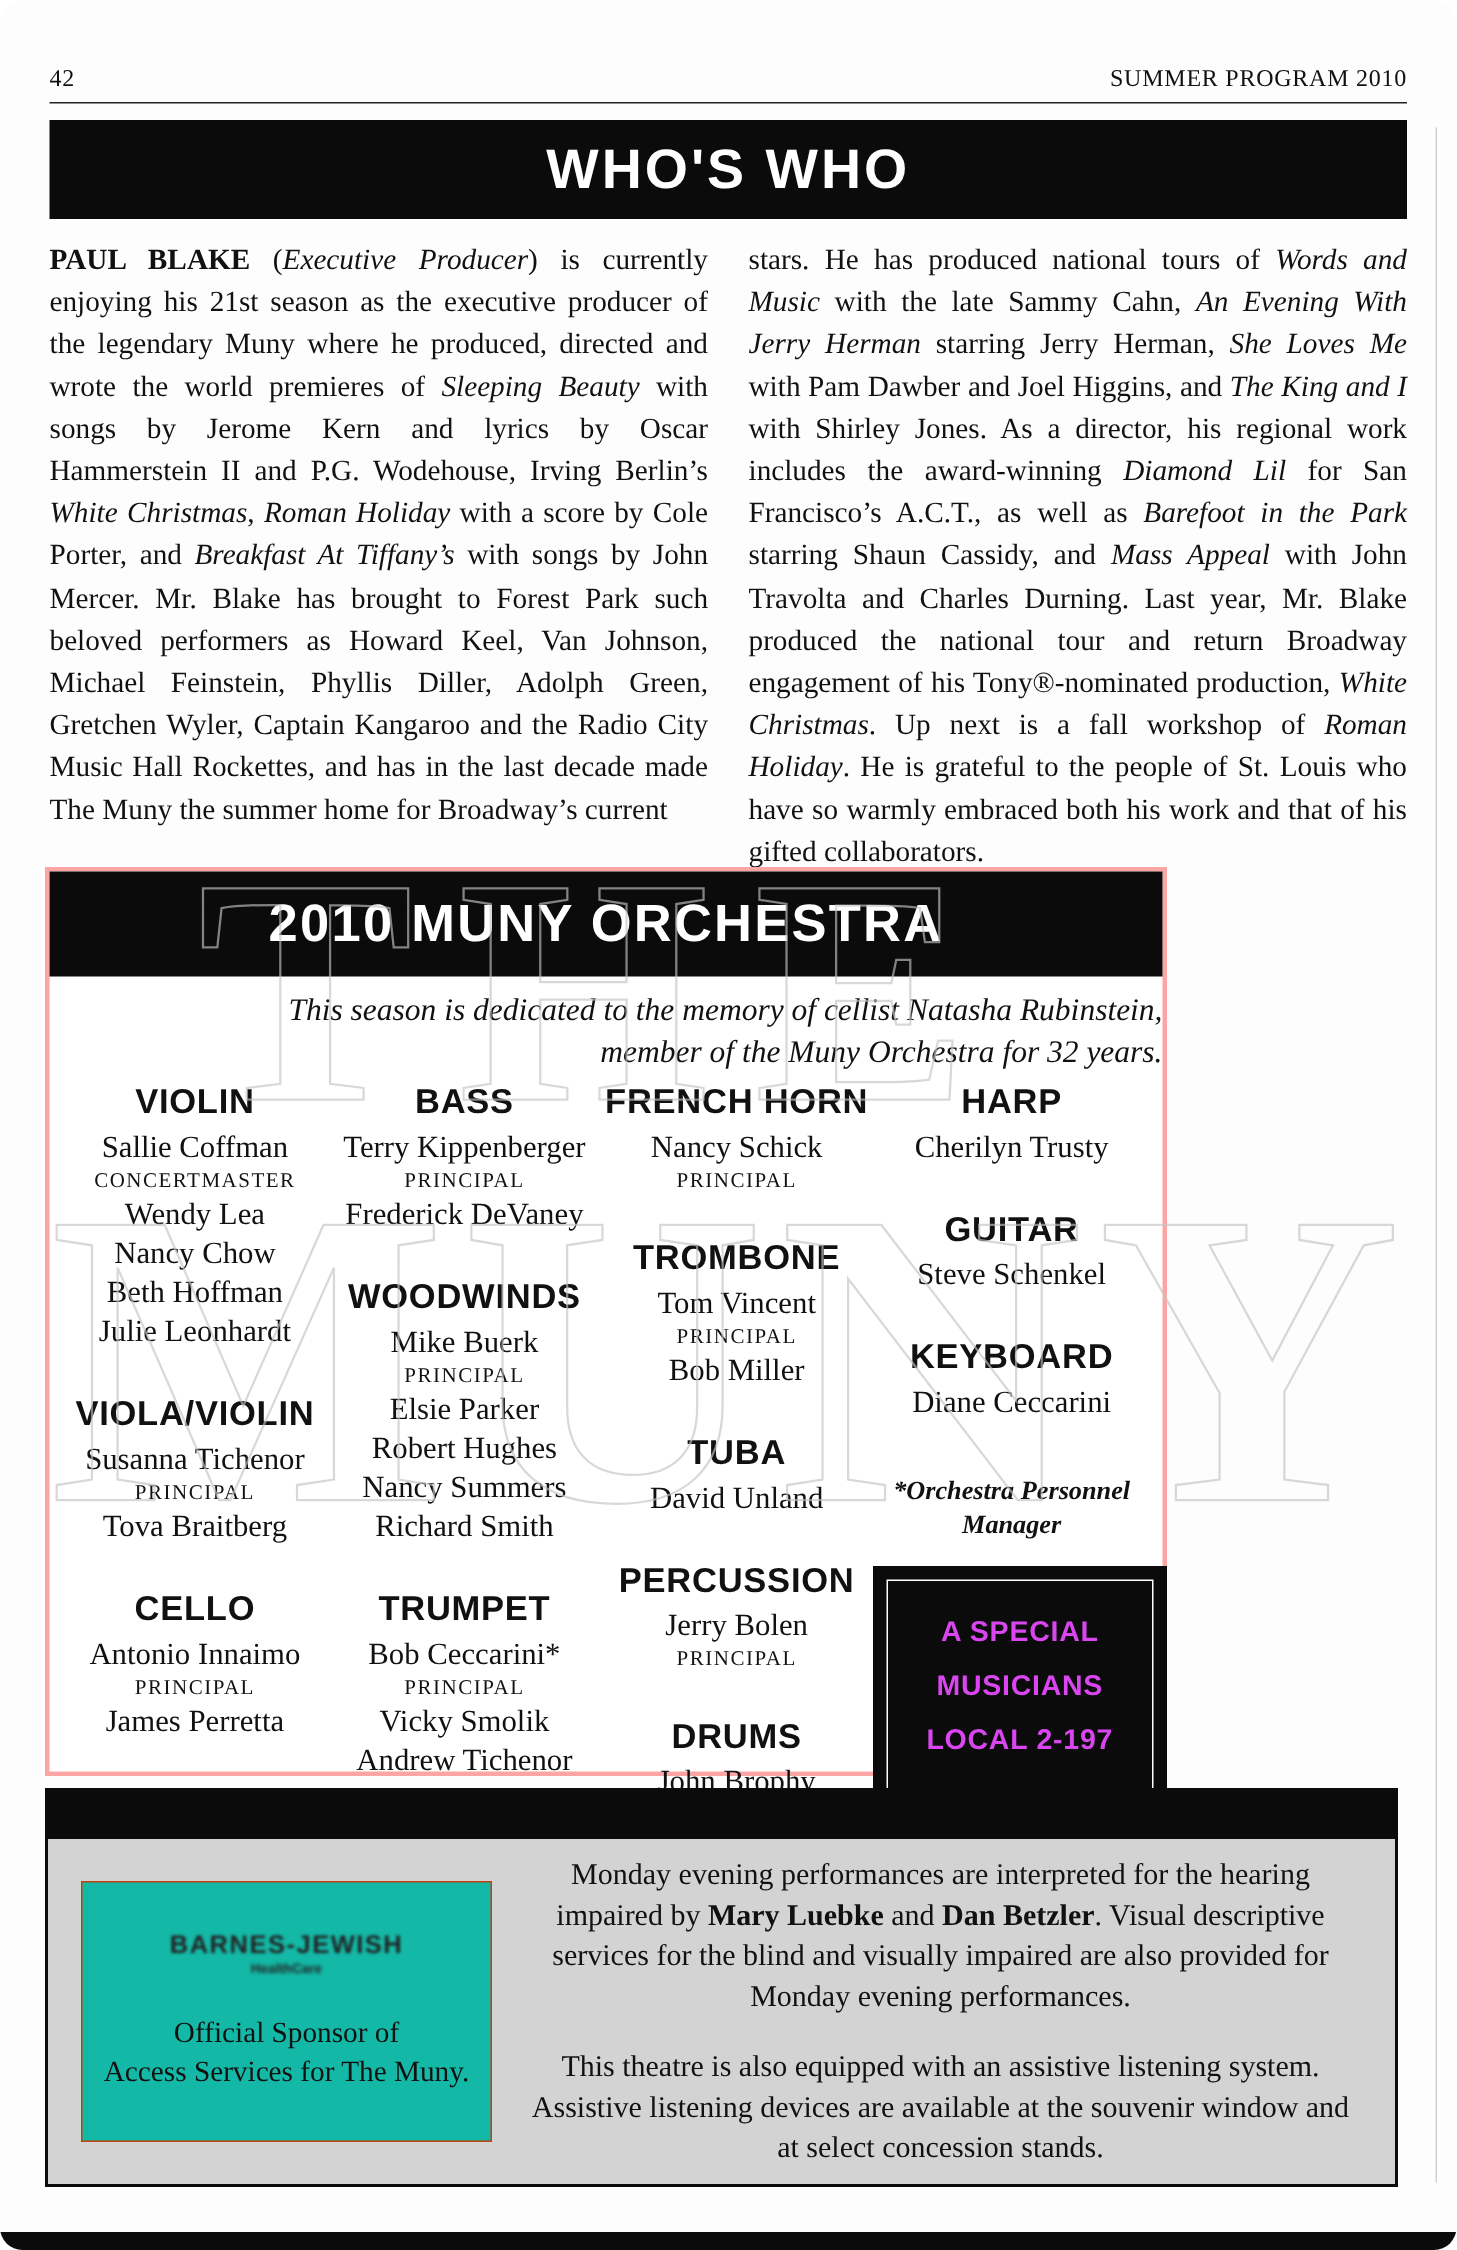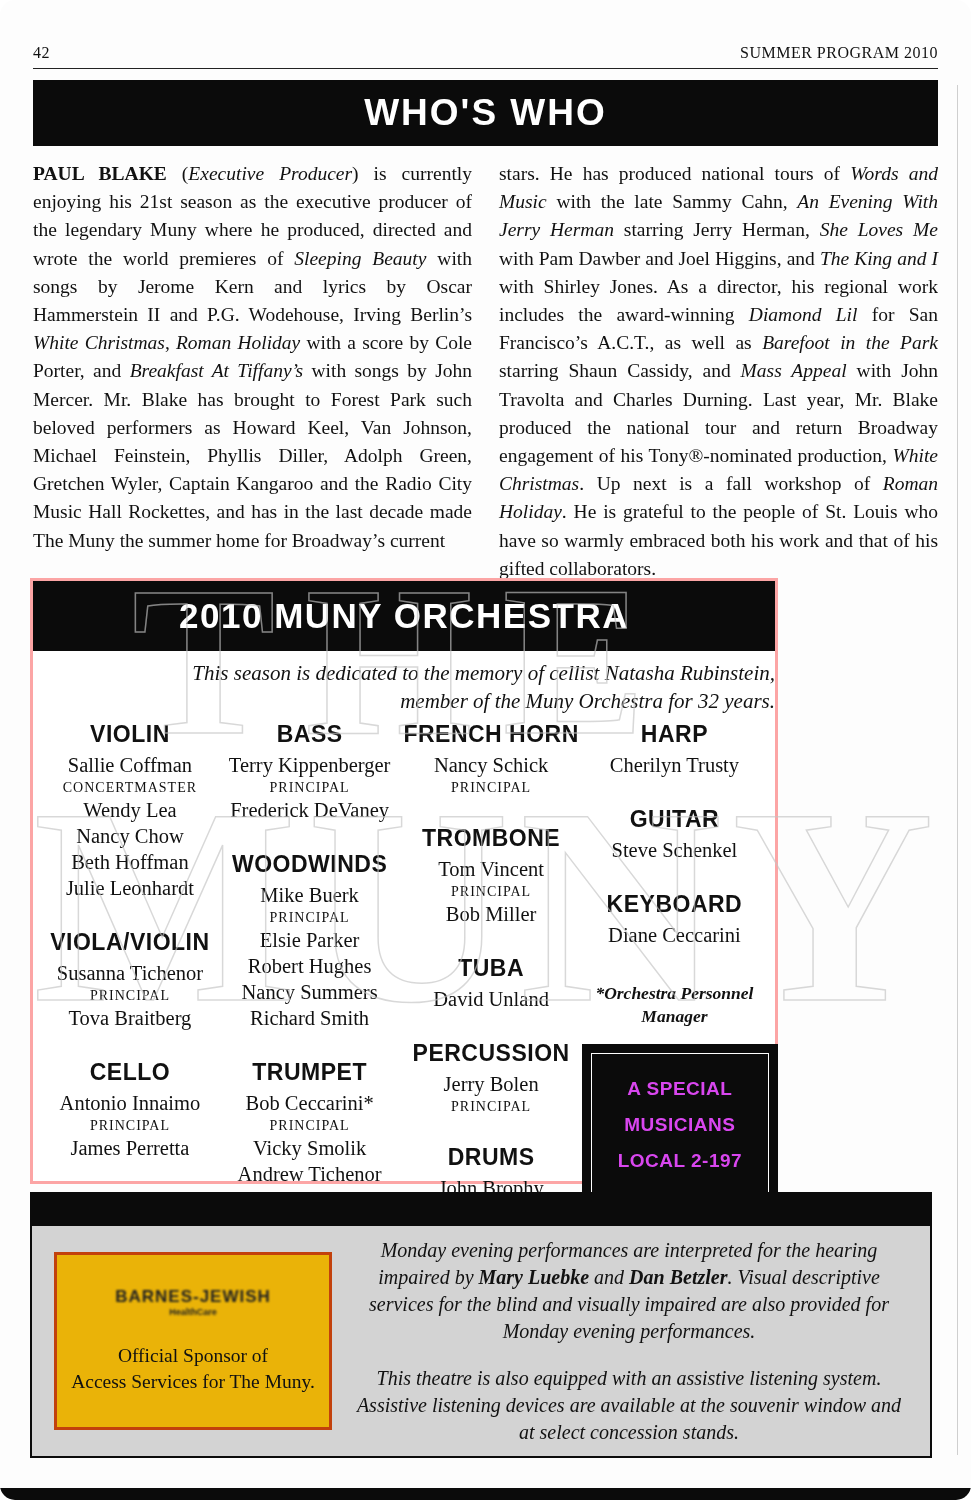--- a/index.html
+++ b/index.html
@@ -49,28 +49,28 @@
       font-family:"Liberation Serif","DejaVu Serif",serif;font-weight:bold;color:transparent;
       -webkit-text-stroke:1.5px #c4c4c4;opacity:.65;z-index:5;line-height:1;}
   .wm-the{top:-28px;font-size:215px;letter-spacing:30px;}
   .wm-muny{top:185px;font-size:280px;letter-spacing:10px;}
 
   
   .access-box{position:absolute;top:1192px;left:30px;width:902px;height:266px;background:#d3d3d3;
               border:2px solid #0b0b0b;box-sizing:border-box;}
   .access-bar{position:absolute;top:0;left:0;right:0;height:32px;background:#0b0b0b;}
   .access-body{position:absolute;top:32px;left:0;right:0;bottom:0;display:flex;align-items:center;}
-  .sponsor-box{width:272px;height:172px;background:#eab308;border:3px solid #c2410c;margin-left:22px;
+  .sponsor-box{width:272px;height:172px;background:#14b8a6;border:1px solid #c2410c;margin-left:22px;
                flex:none;display:flex;flex-direction:column;align-items:center;justify-content:center;}
   .sponsor-logo{font-family:"Liberation Sans","DejaVu Sans",sans-serif;font-weight:bold;font-size:17px;
                 letter-spacing:1px;filter:blur(1.2px);color:#222;text-align:center;}
   .sponsor-logo .sub{font-size:9px;letter-spacing:0;display:block;filter:blur(.6px);}
   .sponsor-caption{margin-top:26px;font-size:19.5px;line-height:26px;text-align:center;}
   .access-text{flex:1;padding:0 28px 0 24px;}
-  .access-text p{margin:0 0 20px 0;font-size:20px;line-height:27px;text-align:center;font-style:italic;}
+  .access-text p{margin:0 0 20px 0;font-size:20px;line-height:27px;text-align:center;}
   .access-text p:last-child{margin-bottom:0;}
 
   
   .bottom-bar{position:absolute;left:0;right:0;top:1488px;height:12px;background:#0b0b0b;}
   .right-edge{position:absolute;top:85px;bottom:45px;right:13px;width:1px;background:#cfcfcf;}
 </style>
 </head>
 <body>
 
 <div class="page">

